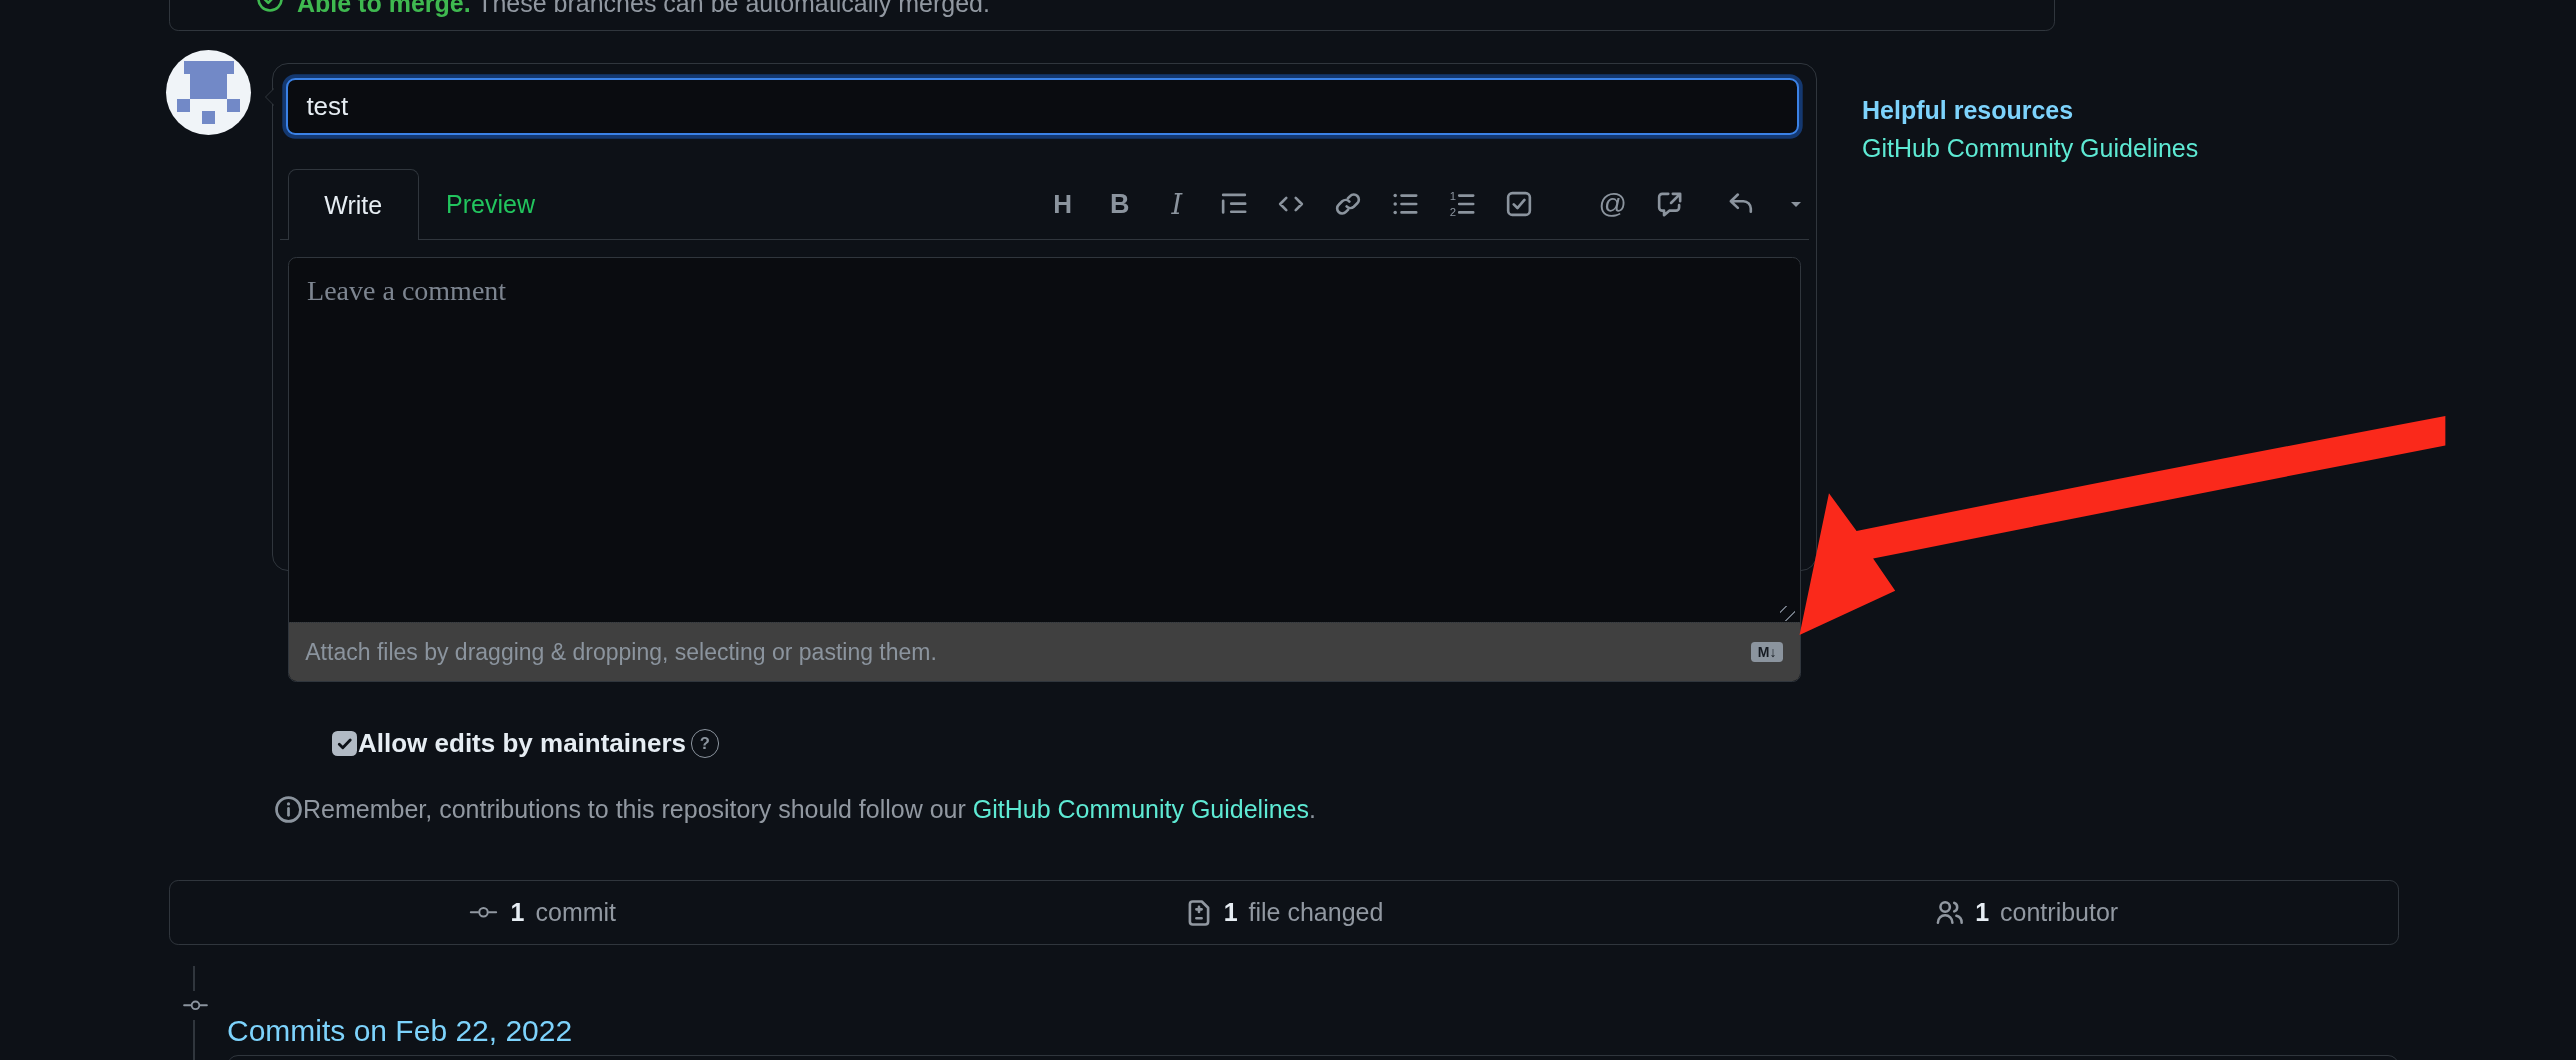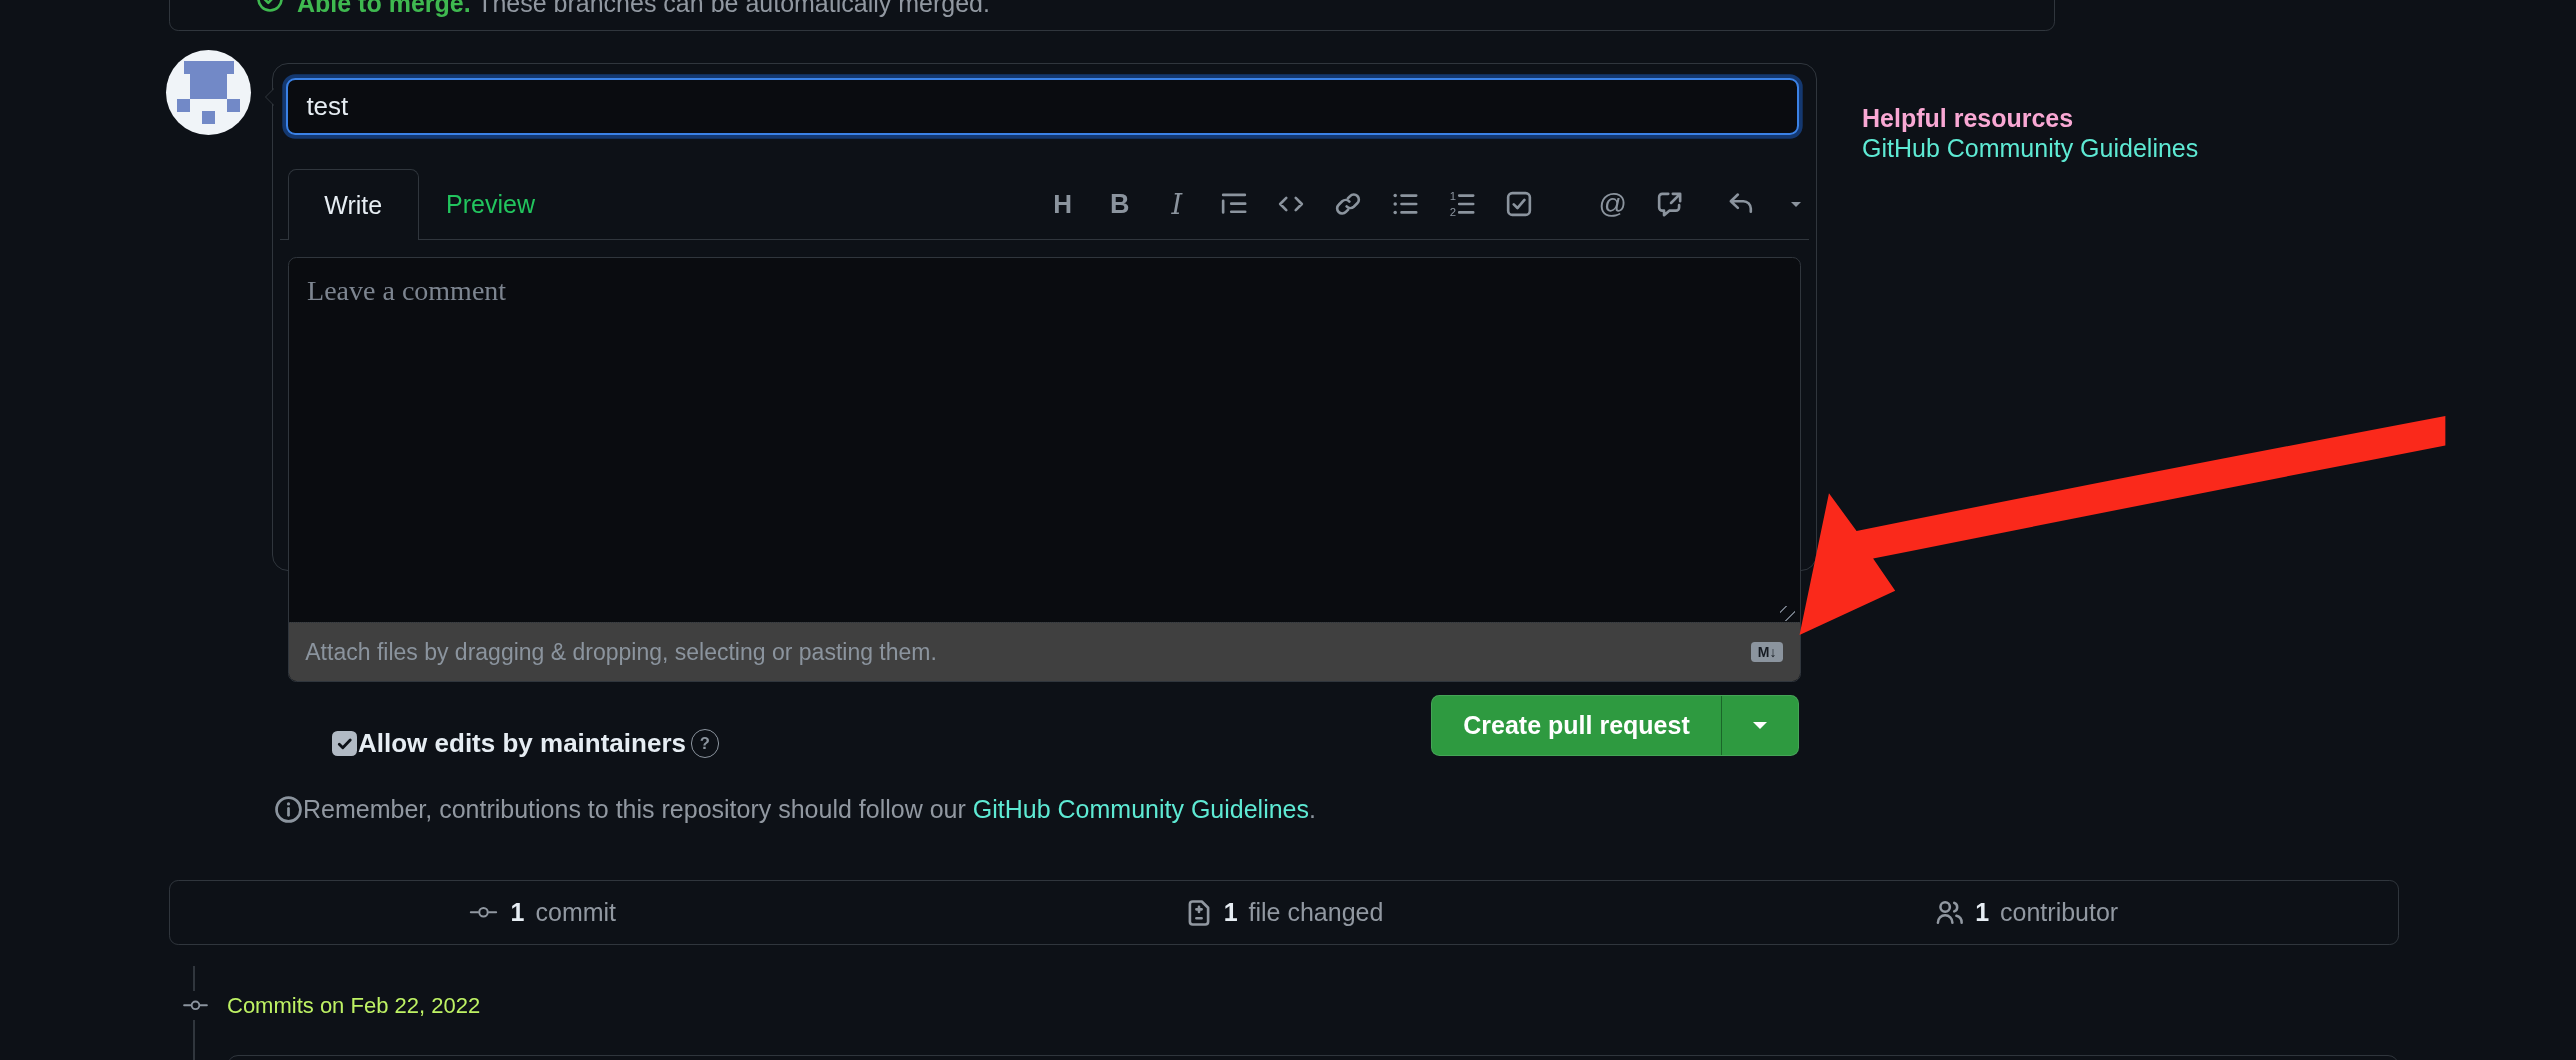--- a/index.html
+++ b/index.html
@@ -104,37 +104,37 @@
   .drop-caret{ width:0; height:0; border:7.4px solid transparent; border-top-color:#fff;
     margin-top:7.4px; }
 
   
   .note-row{ left:274px; top:795px; display:flex; align-items:center; 
     font-size:25px; color:#9198a1; }
   .info-icon{ width:29px; height:29px; flex:0 0 29px; }
   .link{ color:#5eead4; text-decoration:none; }
 
   
-  .side-head{ left:1862px; top:104px; font-size:25px; font-weight:bold; color:#f9a8d4;text-align:right; }
+  .side-head{ left:1862px; top:96px; font-size:25px; font-weight:bold; color:#7dd3fc;text-align:right; }
   .side-link{ left:1862px; top:134px; font-size:25px; }
 
   
   .stats{ left:169px; top:880px; width:2230px; height:65px;
     border:0.9px solid #30363d; border-radius:9.2px; background:#0d1117;
     display:flex; align-items:center; }
   .stat{ flex:1; display:flex; align-items:center; justify-content:center; gap:11px;
     font-size:25px; color:#9198a1; }
   .stat b{ color:#e6edf3; }
   .stat svg{ display:block; }
 
   
   .vline{ left:193px; top:966px; width:1.8px; height:95px; background:#30363d; }
   .tl-icon{ left:178px; top:991px; width:35px; height:29px; background:#0d1117;
     display:flex; align-items:center; justify-content:center; z-index:1; }
-  .tl-head{ left:227px; top:993px; font-size:22px; color:#bef264; }
+  .tl-head{ left:227px; top:1014px; font-size:30px; color:#7dd3fc; }
 
   .bottom-box{ left:227px; top:1055px; width:2172px; height:28px;
     border:0.9px solid #30363d; border-radius:11px 11px 0 0; background:#0d1117; }
 
   
   .arrow-svg{ left:0; top:0; width:2576px; height:1061px; z-index:50; pointer-events:none; }
 </style>
 </head>
 <body>
 
@@ -237,26 +237,20 @@
   <div class="allow-row">
     <span class="checkbox">
       <svg width="17.5" height="17.5" viewBox="0 0 16 16" fill="none" stroke="#0d1117" stroke-width="2.6" stroke-linecap="round" stroke-linejoin="round">
         <path d="M3 8.4l3.2 3.2L13 4.6"></path>
       </svg>
     </span>
     <span class="allow-label">Allow edits by maintainers</span>
     <span class="q-icon">?</span>
   </div>
 
-  <div class="create-btn">
-    <div class="create-main">Create pull request</div>
-    <div class="create-drop">
-      <span class="drop-caret"></span>
-    </div>
-  </div>
 </div>
 
 <div class="abs note-row">
   <span class="info-icon">
     <svg width="29" height="29" viewBox="0 0 16 16" fill="none" stroke="#8b949e" stroke-width="1.5" stroke-linecap="round">
       <circle cx="8" cy="8" r="6.6"></circle>
         <path d="M8 7.4v3.8"></path>
         <circle cx="8" cy="4.9" r=".9" fill="#8b949e" stroke="none"></circle>
     </svg>
   </span>

